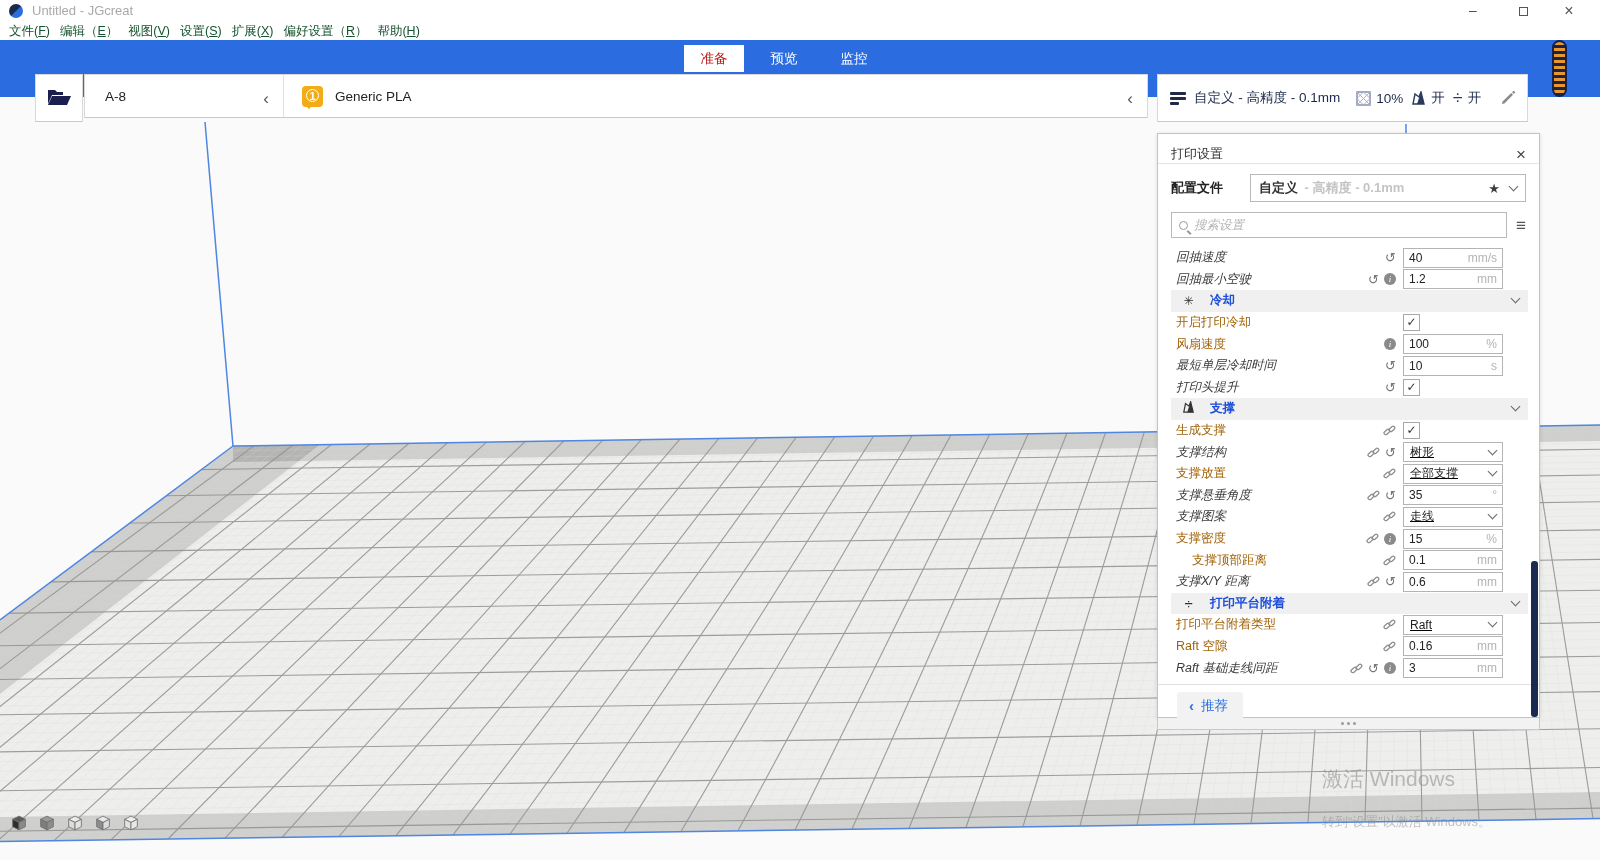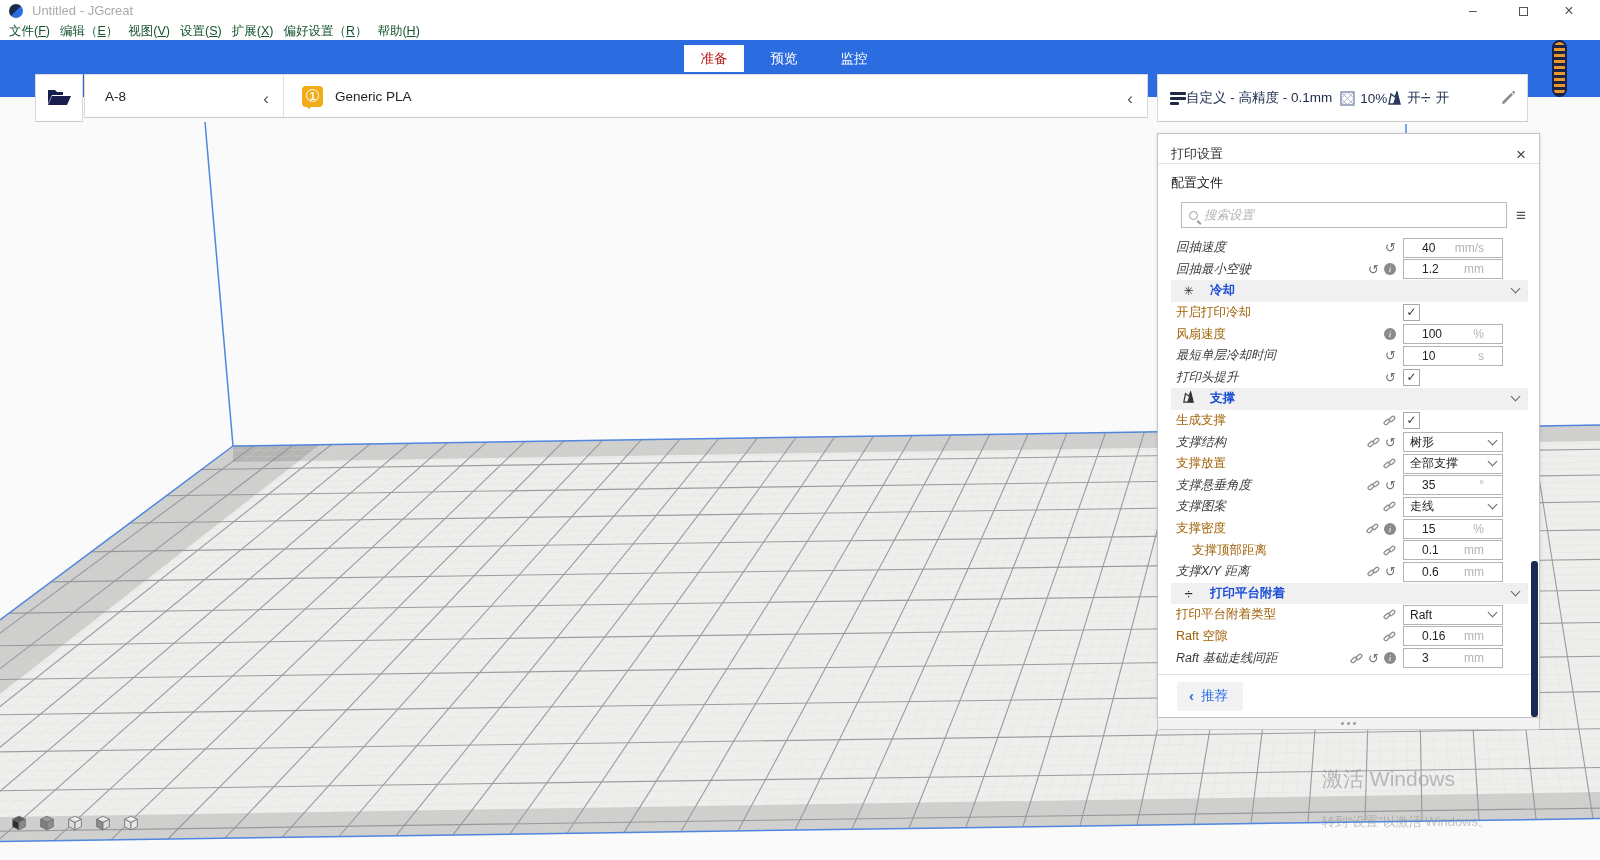--- a/index.html
+++ b/index.html
@@ -34,70 +34,70 @@
   #config-card { left:84px; top:74px; width:1064px; height:44px; display:flex; align-items:flex-end; }
   #printer-zone { width:199px; height:100%; display:flex; align-items:center; border-right:1px solid #e2e2e2; position:relative; }
   #printer-name { margin-left:20px; font-size:13.5px; color:#222; }
   #material-zone { flex:1; height:100%; display:flex; align-items:center; position:relative; }
   .collapse-chevron { position:absolute; right:14px; top:14px; font-size:17px; color:#555; }
   #material-badge { margin-left:18px; width:21px; height:21px; background:#f2ac18; border-radius:4px; position:relative;
     color:#fff; font-size:11px; font-weight:bold; text-align:center; line-height:20px; }
   #material-badge i { font-style:normal; display:inline-block; width:13px; height:13px; border:1px solid #fff; border-radius:50%; line-height:12px; }
   #material-badge:after { content:""; position:absolute; left:3px; top:19px; border:4px solid transparent; border-top-color:#f2ac18; }
   #material-name { margin-left:12px; font-size:13.5px; color:#222; }
-  #summary-card { left:1157px; top:74px; width:371px; height:48px; display:flex; align-items:center; padding:0 12px; }
+  #summary-card { left:1157px; top:74px; width:371px; height:48px; display:flex; align-items:center; gap:8px; padding:0 12px; }
   #layers-icon { display:inline-flex; flex-direction:column; gap:2px; width:16px; }
   #layers-icon b { height:3px; background:#1f2a44; border-radius:1px; }
   #layers-icon b:last-child { width:9px; }
   #profile-summary { font-size:13.5px; color:#1b2a4a; margin-right:8px; white-space:nowrap; }
   .sum-item { display:flex; align-items:center; gap:5px; font-size:13.5px; color:#1b2a4a; }
   .sum-ic { color:#4d5d7d; font-size:15px; line-height:1; }
   #pencil-icon { margin-left:auto; }
   
   #viewport { position:absolute; left:0; top:0; width:1600px; height:860px; z-index:1; }
   #watermark { position:absolute; left:1322px; top:765px; z-index:2; color:#8a8a8a; }
   #wm1 { font-size:21px; opacity:.55; }
   #wm2 { font-size:13px; opacity:.5; margin-top:20px; }
   #viewcubes { position:absolute; left:10px; top:814px; z-index:3; display:flex; gap:10px; }
   .vcube { width:18px; height:18px; }
   
   #panel { position:absolute; left:1157px; top:133px; width:383px; height:585px; background:#fff;
     border:1px solid #c3c3c3; z-index:7; box-shadow:0 1px 4px rgba(0,0,0,.12); }
   #panel-header { height:30px; border-bottom:1px solid #e3e3e3; display:flex; align-items:flex-end; padding:0 13px; }
   #panel-title { font-size:13px; color:#333; }
   #panel-close { margin-left:auto; font-size:17px; color:#444; line-height:1; }
-  #profile-row { display:flex; align-items:center; padding:10px 13px 4px 13px; }
+  #profile-row { display:flex; align-items:center; padding:10px 13px 4px 13px;font-weight:bold; }
   #profile-label { font-size:13px; color:#222; width:79px; }
   #profile-combo { flex:1; height:28px; border:1px solid #b9b9b9; display:flex; align-items:center; padding:0 8px; font-size:13px; }
   #profile-main { color:#333; }
   #profile-rest { color:#c4c4c4; margin-left:3px; white-space:pre; flex:1; overflow:hidden; }
   #profile-star { color:#3d3d3d; font-size:13px; margin-right:10px; }
   .cdown { display:inline-block; width:7px; height:7px; border-right:1.6px solid #666; border-bottom:1.6px solid #666;
     transform:rotate(45deg); margin-top:-4px; }
-  #search-row { display:flex; align-items:center; padding:6px 13px 2px 23px; gap:9px; }
+  #search-row { display:flex; align-items:center; padding:6px 13px 2px 13px; gap:9px; }
   #search-box { flex:1; height:26px; border:1px solid #b9b9b9; display:flex; align-items:center; padding:0 7px; gap:6px; }
   #search-glass { width:9px; height:9px; border:1.5px solid #9a9a9a; border-radius:50%; position:relative; flex:none; }
   #search-glass:after { content:""; position:absolute; left:8px; top:8px; width:5px; height:1.5px; background:#9a9a9a; transform:rotate(45deg); transform-origin:0 0; }
   #search-ph { font-size:12.5px; font-style:italic; color:#b5b5b5; }
   #search-menu { font-size:17px; color:#555; line-height:1; }
   #rows { margin-top:7px; }
   .srow { height:21.6px; display:flex; align-items:center; padding:0 0 0 18px; }
   .srow .lbl { font-size:12.5px; color:#a16207; white-space:nowrap; }
   .srow .lbl.italic { font-style:italic; color:#3a3a3a; }
   .srow .lbl.ind { padding-left:16px; }
   .srow .sp { flex:1; }
   .icons { display:flex; align-items:center; gap:5px; margin-right:7px; }
   .ic-revert { font-size:13px; color:#777; line-height:1; }
   .ic-info { width:12px; height:12px; border-radius:50%; background:#8a8a8a; color:#fff; font-size:9px;
     font-style:italic; text-align:center; line-height:12px; font-family:"Liberation Serif",serif; }
   .ctrl { width:100px; margin-right:36px; flex:none; }
-  .inbox { height:20px; border:1px solid #b4b4b4; background:#fff; display:flex; align-items:center; padding:0 18px; }
+  .inbox { height:20px; border:1px solid #b4b4b4; background:#fff; display:flex; align-items:center; padding:0 5px; }
   .inbox .val { font-size:12px; color:#222; flex:1; }
   .inbox .unit { font-size:12px; color:#b3b3b3; }
-  .selbox { height:20px; border:1px solid #b4b4b4; background:#fff; display:flex; align-items:center; padding:0 6px; }
+  .selbox { height:20px; border:1px solid #b4b4b4; background:#fff; display:flex; align-items:center; padding:0 6px;text-decoration:underline; }
   .selbox .val { font-size:12px; color:#222; flex:1; }
   .chk { width:17px; height:17px; border:1px solid #a8a8a8; background:#fff; font-size:12px; color:#333;
     text-align:center; line-height:15px; }
   .sec { height:21.6px; background:#f0f0f0; display:flex; align-items:center; margin:0 11px 0 13px; padding:0 9px; }
   .sec .sic { width:17px; text-align:center; color:#333; font-size:12px; }
   .sec .slbl { font-size:12.5px; font-weight:bold; color:#1d4ed8; margin-left:13px; }
   .sec .sp { flex:1; }
   #panel-divider { height:1px; background:#e0e0e0; margin-top:5px; }
   #reco-btn { margin:7px 0 0 19px; display:inline-flex; align-items:center; gap:7px; background:#f2f2f2;
     border-radius:3px; padding:5px 15px 6px 12px; font-size:13.5px; color:#2970e8; }
@@ -544,20 +544,26 @@
   </svg>
 </div>
 
 <div id="panel">
   <div id="panel-header">
     <span id="panel-title">打印设置</span>
     <span id="panel-close">×</span>
   </div>
   <div id="profile-row">
     <span id="profile-label">配置文件</span>
+    <div id="profile-combo">
+      <span id="profile-main">自定义</span>
+      <span id="profile-rest"> - 高精度 - 0.1mm</span>
+      <span id="profile-star">★</span>
+      <span class="cdown"></span>
+    </div>
   </div>
   <div id="search-row">
     <div id="search-box">
       <span id="search-glass"></span>
       <span id="search-ph">搜索设置</span>
     </div>
     <span id="search-menu">≡</span>
   </div>
   <div id="rows">
       <div class="srow">

